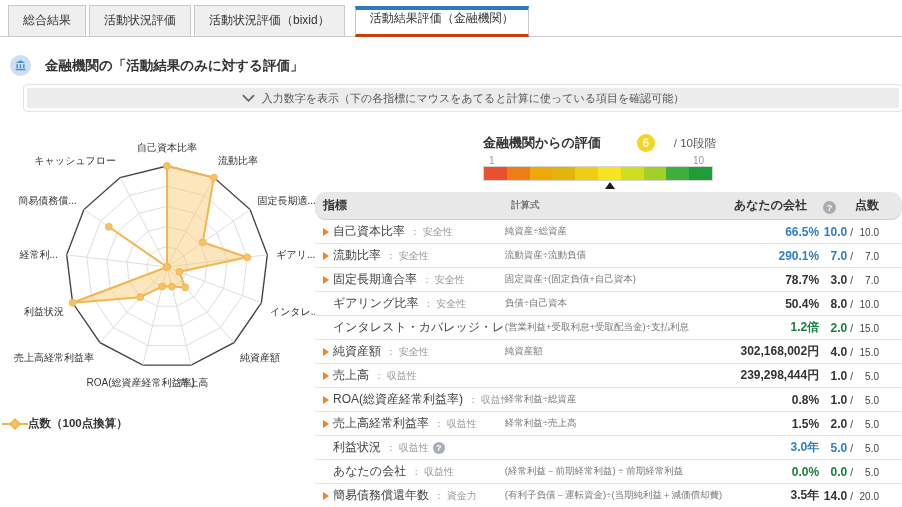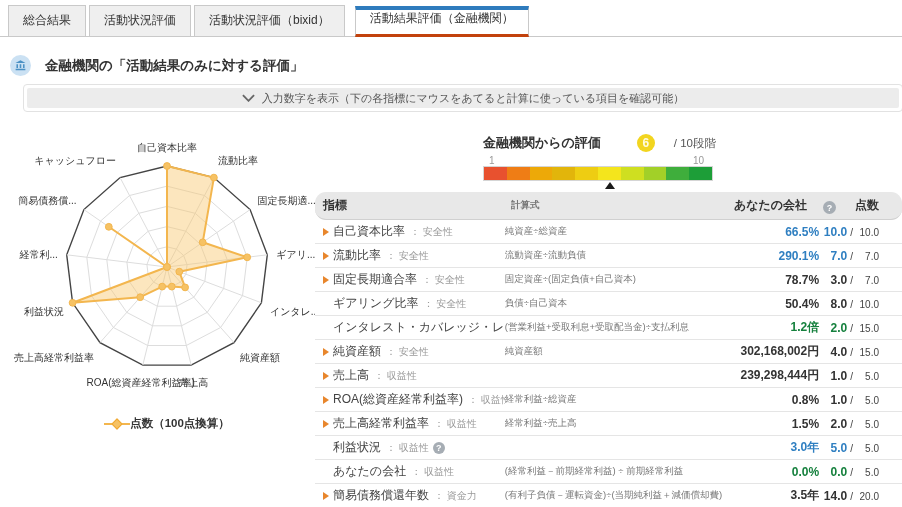--- a/index.html
+++ b/index.html
@@ -27,21 +27,21 @@
   .collapse-outer { position:absolute; left:23px; top:84px; width:880px; height:28px;
                     border:1px solid #e2e2e2; border-radius:4px; padding:3px; background:#fff; cursor:pointer; }
   .collapse-inner { width:100%; height:100%; background:#ececec; border-radius:2px;
                     display:flex; align-items:center; justify-content:center; gap:7px;
                     font-size:11px; color:#555; }
 
   
   .radar-wrap { position:absolute; left:2px; top:122px; width:330px; height:292px; }
   .radar-wrap svg { overflow:visible; }
   .chart-legend { position:absolute; left:2px; top:416px; width:330px;
-                  display:flex; align-items:center; justify-content:center; gap:0; }
+                  display:flex; align-items:center; gap:0; }
   .legend-marker { position:relative; width:26px; height:9px; }
   .legend-marker .line { position:absolute; left:0; top:3.5px; width:26px; height:2px; background:#f3b64e; }
   .legend-marker .diamond { position:absolute; left:9px; top:0.5px; width:8px; height:8px;
                             background:#f6c264; border:1px solid #f0a830; transform:rotate(45deg); }
   .legend-label { font-size:11.5px; font-weight:bold; color:#333; }
 
   
   .rating { position:absolute; left:483px; top:134px; width:233px; }
   .rating-head { display:flex; align-items:center;justify-content:flex-end; }
   .rating-title { font-size:13px; font-weight:bold; color:#333; }

